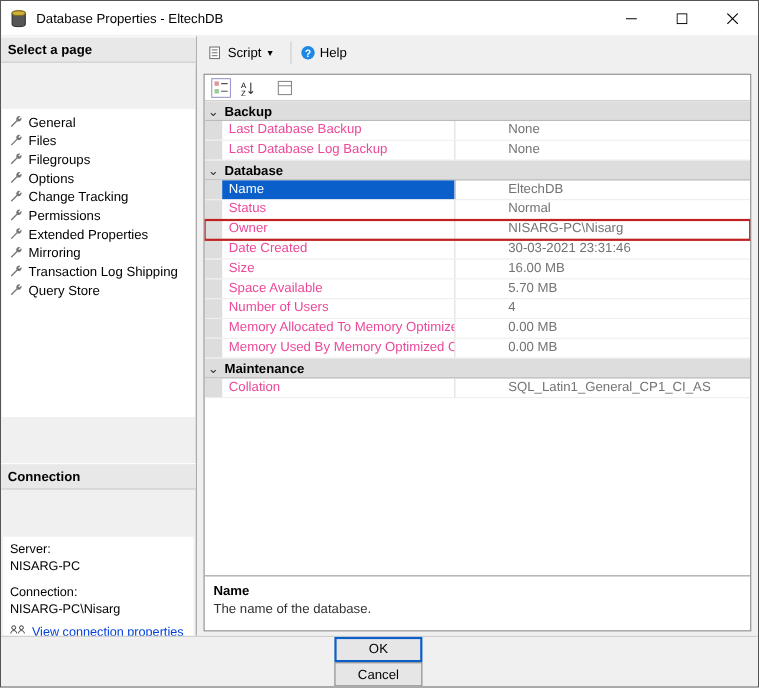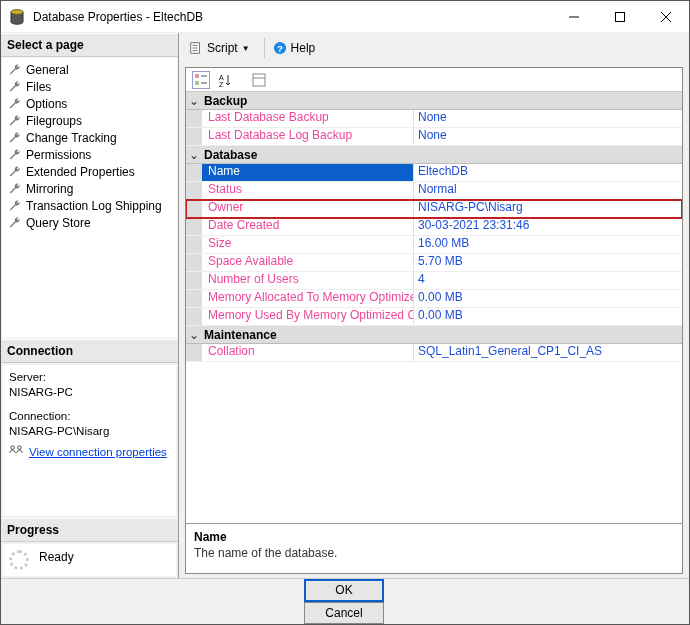--- a/index.html
+++ b/index.html
@@ -32,20 +32,21 @@
     flex: 1;
     display: flex;
     min-height: 0;
   }
   .left {
     width: 178px;
     display: flex;
     flex-direction: column;
     border-right: 1px solid #999;
     background: #f0f0f0;
+    gap: 41px;
   }
   .section-header {
     font-weight: bold;
     padding: 4px 6px;
     background: #e8e8e8;
     border-top: 1px solid #fff;
     border-bottom: 1px solid #ccc;
   }
   .page-list {
     background: #fff;
@@ -133,21 +134,21 @@
     display: flex;
     height: 18px;
     border-bottom: 1px solid #eee;
   }
   .prop-row .indent { width: 16px; background:#ddd;}
   .prop-row .pname {
     width: 212px; padding-left: 6px; color: #ec4899; border-right: 1px solid #ddd;
     white-space: nowrap; overflow: hidden;
   }
   .prop-row .pval {
-    flex: 1; padding-left: 4px; color: #1d4ed8; white-space: nowrap; overflow: hidden;
+    flex: 1; padding-left: 4px; color: #737373; white-space: nowrap; overflow: hidden; margin-left: 44px;
   }
   .prop-row.selected .pname { background:#0a5fcb; color:#fff; }
   .prop-row.highlighted { outline: 2px solid #c02020; outline-offset: -1px; position: relative; z-index:1;}
   .prop-desc {
     height: 50px; border-top: 1px solid #999; padding: 6px 8px;
   }
   .prop-desc .pd-name { font-weight: bold; margin-bottom: 2px;}
   .prop-desc .pd-text { color: #333; }
   
   .footer {
@@ -208,27 +209,27 @@
         <div class="page-item">
           <svg class="wrench" viewBox="0 0 16 16">
             <path d="M13 3a3 3 0 01-4 4L3 13l-1-1 6-6a3 3 0 014-4l-2 2 1 1 2-2z" fill="#777"></path>
           </svg>
           <span>Files</span>
         </div>
         <div class="page-item">
           <svg class="wrench" viewBox="0 0 16 16">
             <path d="M13 3a3 3 0 01-4 4L3 13l-1-1 6-6a3 3 0 014-4l-2 2 1 1 2-2z" fill="#777"></path>
           </svg>
+          <span>Filegroups</span>
+        </div>
+        <div class="page-item">
+          <svg class="wrench" viewBox="0 0 16 16">
+            <path d="M13 3a3 3 0 01-4 4L3 13l-1-1 6-6a3 3 0 014-4l-2 2 1 1 2-2z" fill="#777"></path>
+          </svg>
           <span>Options</span>
-        </div>
-        <div class="page-item">
-          <svg class="wrench" viewBox="0 0 16 16">
-            <path d="M13 3a3 3 0 01-4 4L3 13l-1-1 6-6a3 3 0 014-4l-2 2 1 1 2-2z" fill="#777"></path>
-          </svg>
-          <span>Filegroups</span>
         </div>
         <div class="page-item">
           <svg class="wrench" viewBox="0 0 16 16">
             <path d="M13 3a3 3 0 01-4 4L3 13l-1-1 6-6a3 3 0 014-4l-2 2 1 1 2-2z" fill="#777"></path>
           </svg>
           <span>Change Tracking</span>
         </div>
         <div class="page-item">
           <svg class="wrench" viewBox="0 0 16 16">
             <path d="M13 3a3 3 0 01-4 4L3 13l-1-1 6-6a3 3 0 014-4l-2 2 1 1 2-2z" fill="#777"></path>

